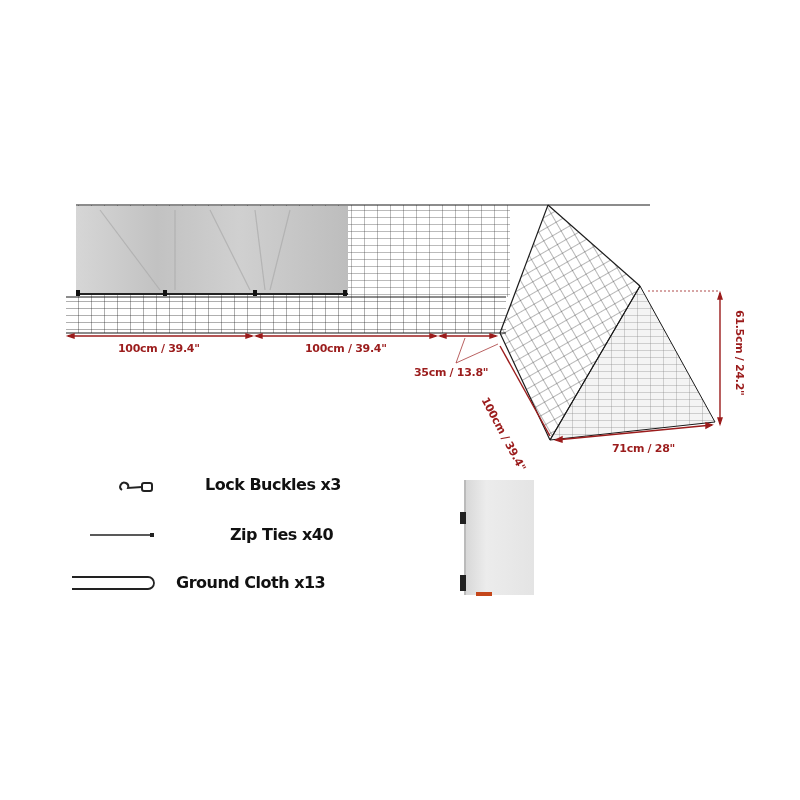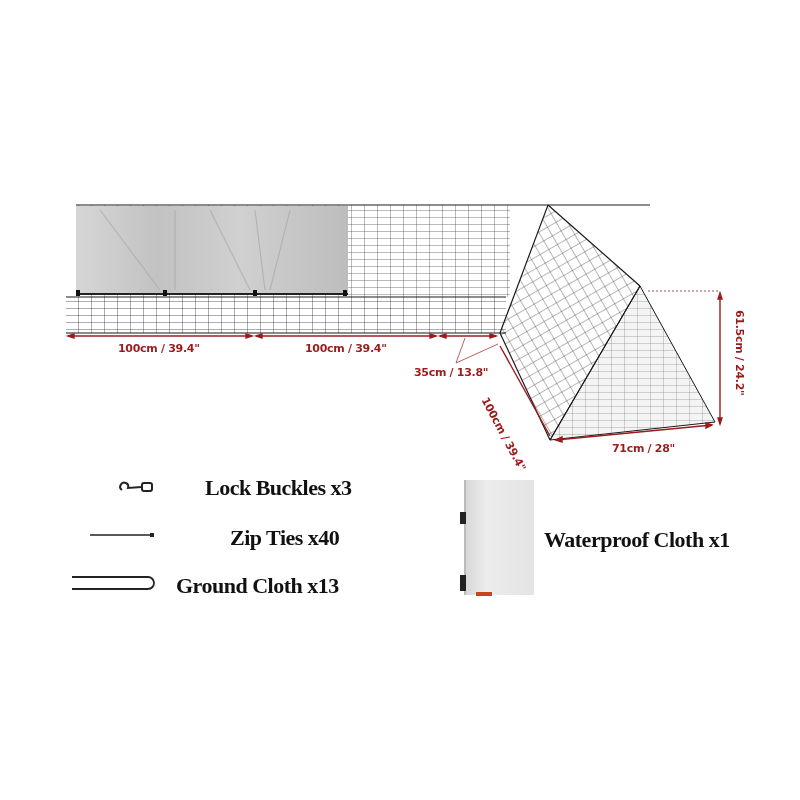--- a/index.html
+++ b/index.html
@@ -1,19 +1,19 @@
 <!DOCTYPE html>
 <html><head>
 <meta charset="utf-8">
 <style>
   html,body{margin:0;padding:0;background:#fff;}
   body{width:800px;height:800px;position:relative;overflow:hidden;font-family:"DejaVu Sans",sans-serif;}
   .abs{position:absolute;}
   .dim{color:#9b1c1c;font-weight:bold;font-size:11px;white-space:nowrap;letter-spacing:-0.3px;}
-  .item-label{font-weight:bold;font-size:22px;color:#111;white-space:nowrap;letter-spacing:-0.5px;font-family:Liberation Serif, serif;}
+  .item-label{font-weight:bold;font-size:16px;color:#111;white-space:nowrap;letter-spacing:-0.5px;}
   svg{position:absolute;left:0;top:0;}
 </style>
 </head>
 <body>
 
 <div class="abs" style="left:0;top:0;width:800px;height:460px;">
   <svg width="800" height="460" viewBox="0 0 800 460">
     <defs>
       <pattern id="gridH" width="13" height="7" patternUnits="userSpaceOnUse">
         <path d="M0 0 H13 M0 0 V7" stroke="#1a1a1a" stroke-width="0.7" fill="none"></path>
@@ -113,14 +113,13 @@
   </svg>
   <div class="abs item-label" style="left:176px;top:5px;">Ground Cloth x13</div>
 </div>
 
 <div class="abs" style="left:440px;top:470px;width:300px;height:150px;">
   <div class="abs" style="left:24px;top:10px;width:68px;height:115px;background:linear-gradient(90deg,#d8d8d8,#ececec 30%,#e4e4e4);border-left:2px solid #bbb;">
     <div class="abs" style="left:-6px;top:32px;width:6px;height:12px;background:#222;"></div>
     <div class="abs" style="left:-6px;top:95px;width:6px;height:16px;background:#222;"></div>
     <div class="abs" style="left:10px;top:112px;width:16px;height:4px;background:#c4461a;"></div>
   </div>
-  <div class="abs item-label" style="left:104px;top:57px;">Waterproof Cloth x1</div>
 </div>
 
 </body></html>

